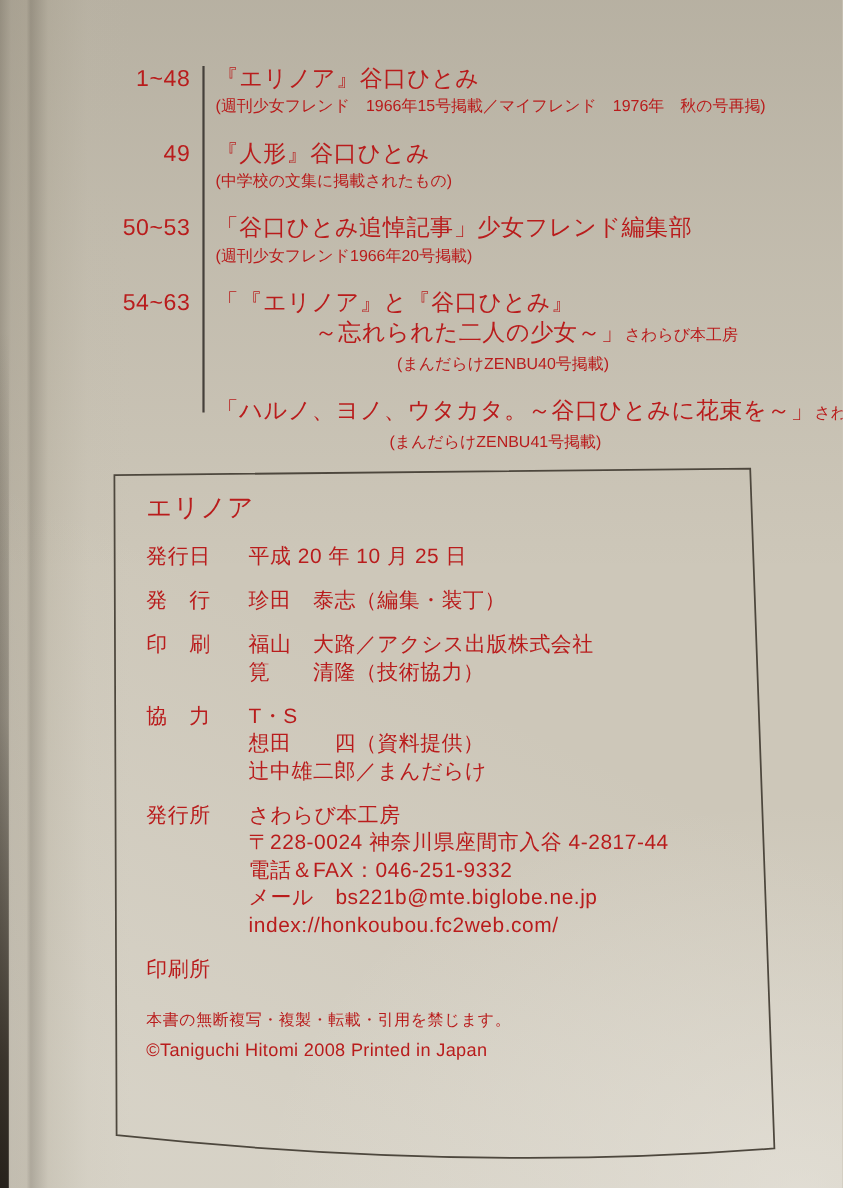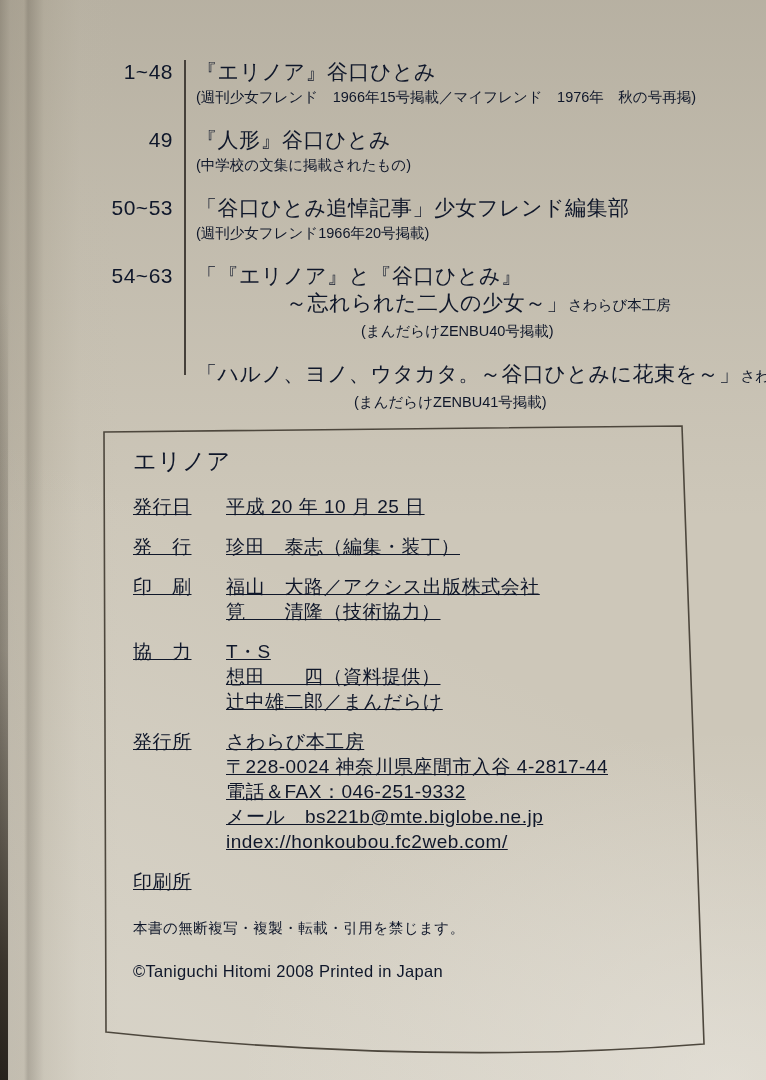--- a/index.html
+++ b/index.html
@@ -14,39 +14,39 @@
     background:
       linear-gradient(90deg, rgba(70,62,48,.30) 0px, rgba(90,80,62,.16) 10px, rgba(120,110,90,.20) 24px, rgba(80,72,58,.30) 28px, rgba(150,142,122,.18) 44px, rgba(190,184,168,.08) 80px, rgba(0,0,0,0) 120px),
       linear-gradient(180deg, rgba(105,97,80,.22) 0%, rgba(115,107,90,.12) 22%, rgba(0,0,0,0) 48%),
       radial-gradient(ellipse 700px 500px at 95% 100%, rgba(236,233,226,.55), rgba(0,0,0,0) 70%),
       linear-gradient(205deg, rgba(0,0,0,0) 55%, rgba(226,223,214,.45) 90%);
   }
   #spine-shadow{
     position:absolute;left:0;top:300px;bottom:0;width:8px;
     background:linear-gradient(180deg, rgba(32,26,18,0) 0%, rgba(32,26,18,.25) 45%, rgba(32,26,18,.82) 85%, rgba(24,19,13,.9) 100%);
   }
-  .ink{color:#0f172a;}
+  .ink{color:#b91c1c;}
   
   #toc{position:absolute;left:88px;top:58px;width:640px;}
   #toc-divider{position:absolute;left:96px;top:2px;height:315px;width:2px;background:#45403a;}
   .toc-row{display:grid;grid-template-columns:85px 1fr;column-gap:23px;margin-bottom:19px;}
   .toc-num{text-align:right;font-size:21px;letter-spacing:.5px;line-height:27px;white-space:nowrap;}
   .toc-body{min-width:0;}
   .toc-line{font-size:21px;letter-spacing:.5px;line-height:27px;white-space:nowrap;}
   .toc-line .suffix{font-size:14.5px;letter-spacing:0;}
   .toc-note{font-size:14.5px;line-height:20px;margin-top:2px;white-space:nowrap;}
   
   #colophon-border{position:absolute;left:98px;top:420px;width:616px;height:650px;}
   #colophon{position:absolute;left:133px;top:446px;width:545px;}
   .col-title{font-size:23px;letter-spacing:1px;margin-bottom:17px;}
-  .col-row{display:flex;column-gap:15px;font-size:19px;line-height:25px;margin-bottom:15px;letter-spacing:.5px;text-decoration:underline;}
+  .col-row{display:flex;column-gap:15px;font-size:19px;line-height:25px;margin-bottom:15px;letter-spacing:.5px;}
   .col-label{width:78px;flex:0 0 78px;white-space:nowrap;}
   .col-lines{white-space:nowrap;}
   .col-notice{font-size:14.5px;line-height:21px;margin-top:24px;letter-spacing:.5px;}
-  .col-copyright{font-size:16.5px;line-height:24px;margin-top:20px;letter-spacing:.3px;}
+  .col-copyright{font-size:16.5px;line-height:24px;margin-top:4px;letter-spacing:.3px;}
 </style>
 </head>
 <body>
 
 <div id="paper"></div>
 <div id="spine-shadow"></div>
 
 <div id="toc">
   <div id="toc-divider"></div>
 

